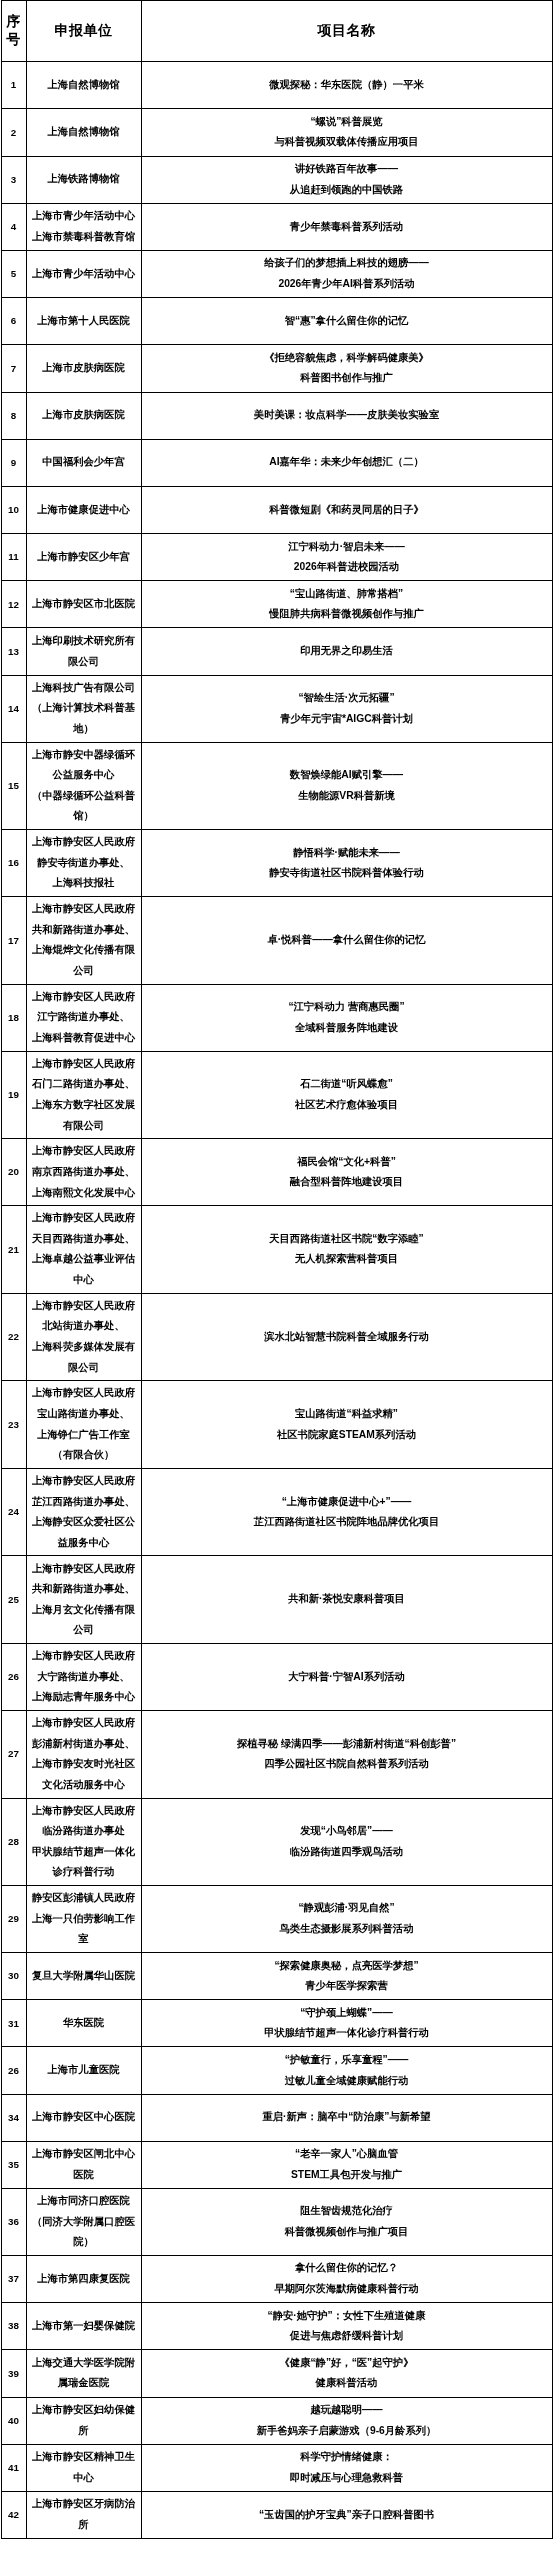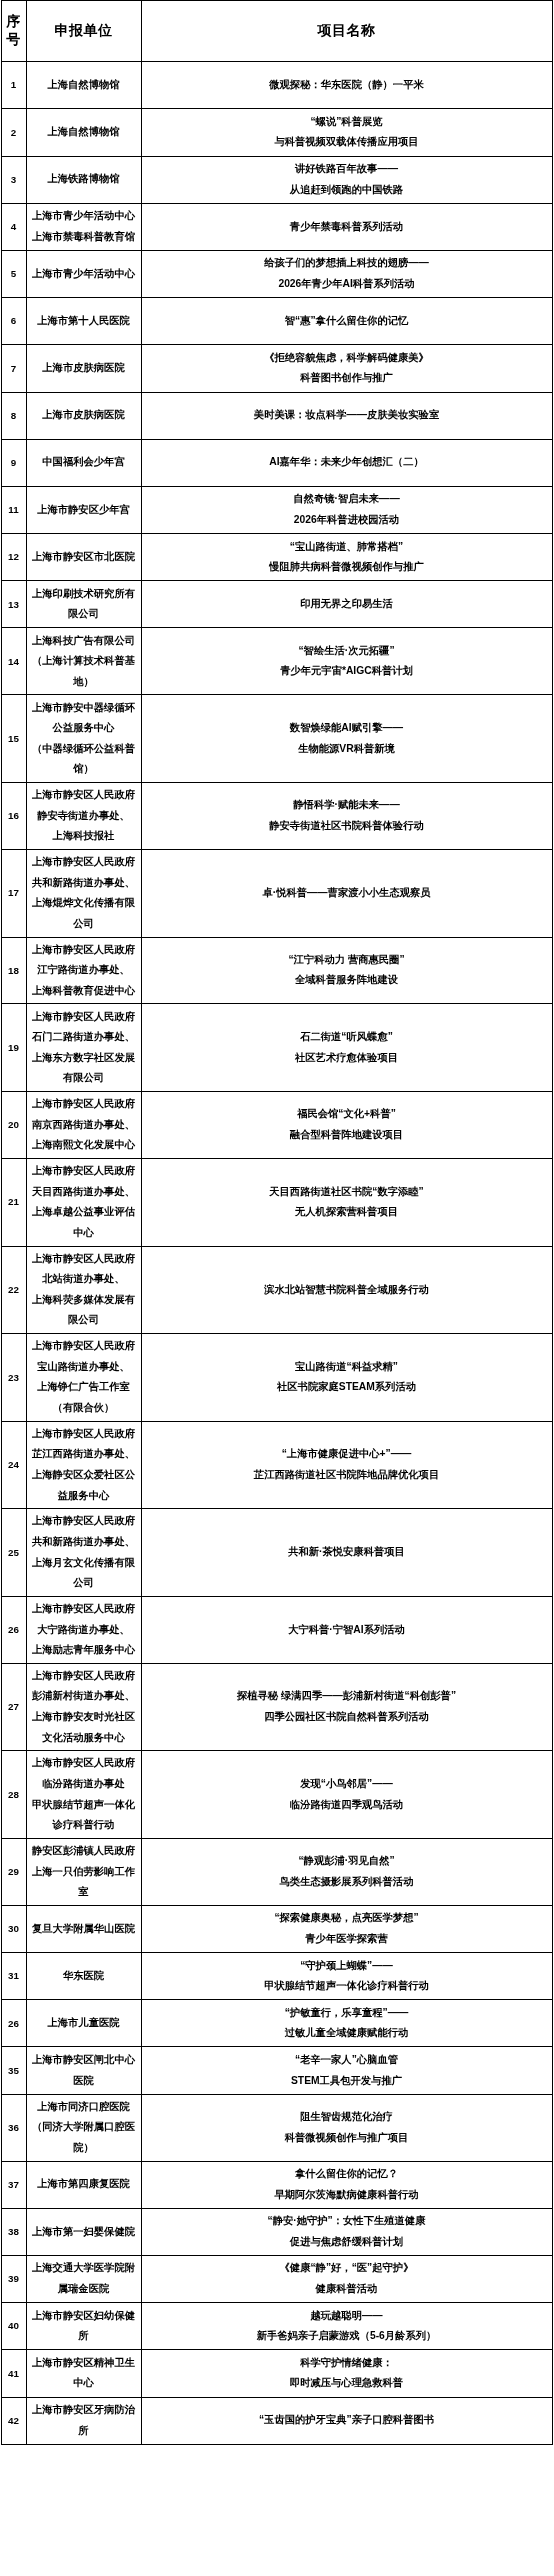--- a/index.html
+++ b/index.html
@@ -112,25 +112,30 @@
     <td class="cell-org">上海市皮肤病医院</td>
     <td class="cell-proj">美时美课：妆点科学——皮肤美妆实验室</td>
   </tr>
 
   <tr>
     <td class="cell-no">9</td>
     <td class="cell-org">中国福利会少年宫</td>
     <td class="cell-proj">AI嘉年华：未来少年创想汇（二）</td>
   </tr>
 
+  <tr>
+    <td class="cell-no">10</td>
+    <td class="cell-org">上海市健康促进中心</td>
+    <td class="cell-proj">科普微短剧《和药灵同居的日子》</td>
+  </tr>
 
   <tr>
     <td class="cell-no">11</td>
     <td class="cell-org">上海市静安区少年宫</td>
-    <td class="cell-proj">自然奇镜·智启未来——
+    <td class="cell-proj">江宁科动力·智启未来——
 2026年科普进校园活动</td>
   </tr>
 
   <tr>
     <td class="cell-no">12</td>
     <td class="cell-org">上海市静安区市北医院</td>
     <td class="cell-proj">“宝山路街道、肺常搭档”
 慢阻肺共病科普微视频创作与推广</td>
   </tr>
 
@@ -161,21 +166,21 @@
     <td class="cell-org">上海市静安区人民政府静安寺街道办事处、
 上海科技报社</td>
     <td class="cell-proj">静悟科学·赋能未来——
 静安寺街道社区书院科普体验行动</td>
   </tr>
 
   <tr>
     <td class="cell-no">17</td>
     <td class="cell-org">上海市静安区人民政府共和新路街道办事处、
 上海焜烨文化传播有限公司</td>
-    <td class="cell-proj">卓·悦科普——曹家渡小小生态观察员</td>
+    <td class="cell-proj">卓·悦科普——拿什么留住你的记忆</td>
   </tr>
 
   <tr>
     <td class="cell-no">18</td>
     <td class="cell-org">上海市静安区人民政府江宁路街道办事处、
 上海科普教育促进中心</td>
     <td class="cell-proj">“江宁科动力 营商惠民圈”
 全域科普服务阵地建设</td>
   </tr>
 
@@ -279,20 +284,25 @@
   </tr>
 
   <tr>
     <td class="cell-no">26</td>
     <td class="cell-org">上海市儿童医院</td>
     <td class="cell-proj">“护敏童行，乐享童程”——
 过敏儿童全域健康赋能行动</td>
   </tr>
 
 
+  <tr>
+    <td class="cell-no">34</td>
+    <td class="cell-org">上海市静安区中心医院</td>
+    <td class="cell-proj">重启·新声：脑卒中“防治康”与新希望</td>
+  </tr>
 
   <tr>
     <td class="cell-no">35</td>
     <td class="cell-org">上海市静安区闸北中心医院</td>
     <td class="cell-proj">“老辛一家人”心脑血管
 STEM工具包开发与推广</td>
   </tr>
 
   <tr>
     <td class="cell-no">36</td>
@@ -320,21 +330,21 @@
     <td class="cell-no">39</td>
     <td class="cell-org">上海交通大学医学院附属瑞金医院</td>
     <td class="cell-proj">《健康“静”好，“医”起守护》
 健康科普活动</td>
   </tr>
 
   <tr>
     <td class="cell-no">40</td>
     <td class="cell-org">上海市静安区妇幼保健所</td>
     <td class="cell-proj">越玩越聪明——
-新手爸妈亲子启蒙游戏（5-6月龄系列）</td>
+新手爸妈亲子启蒙游戏（9-6月龄系列）</td>
   </tr>
 
   <tr>
     <td class="cell-no">41</td>
     <td class="cell-org">上海市静安区精神卫生中心</td>
     <td class="cell-proj">科学守护情绪健康：
 即时减压与心理急救科普</td>
   </tr>
 
   <tr>

